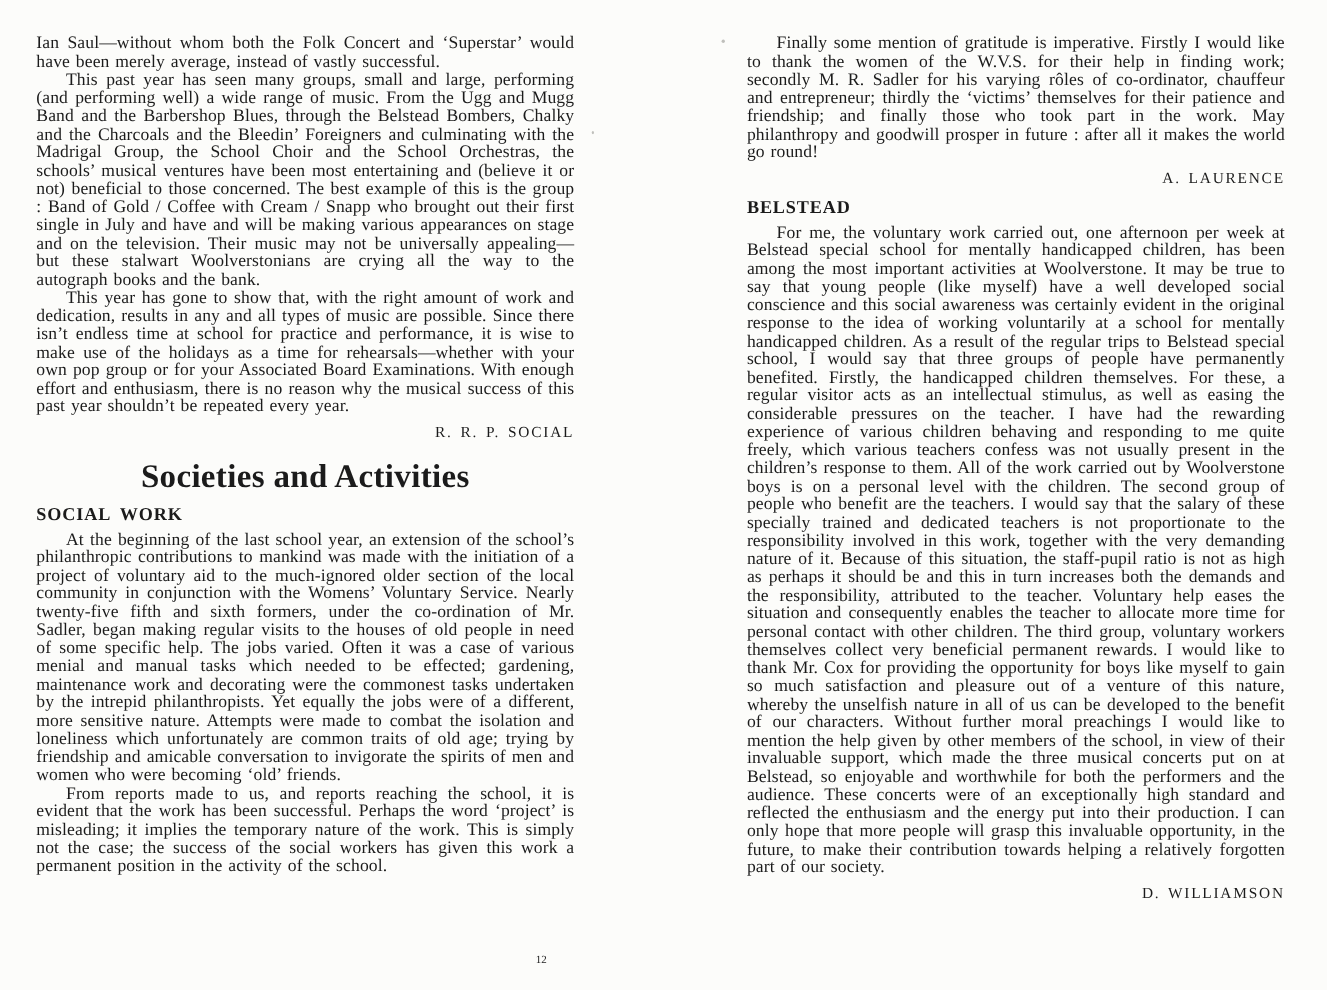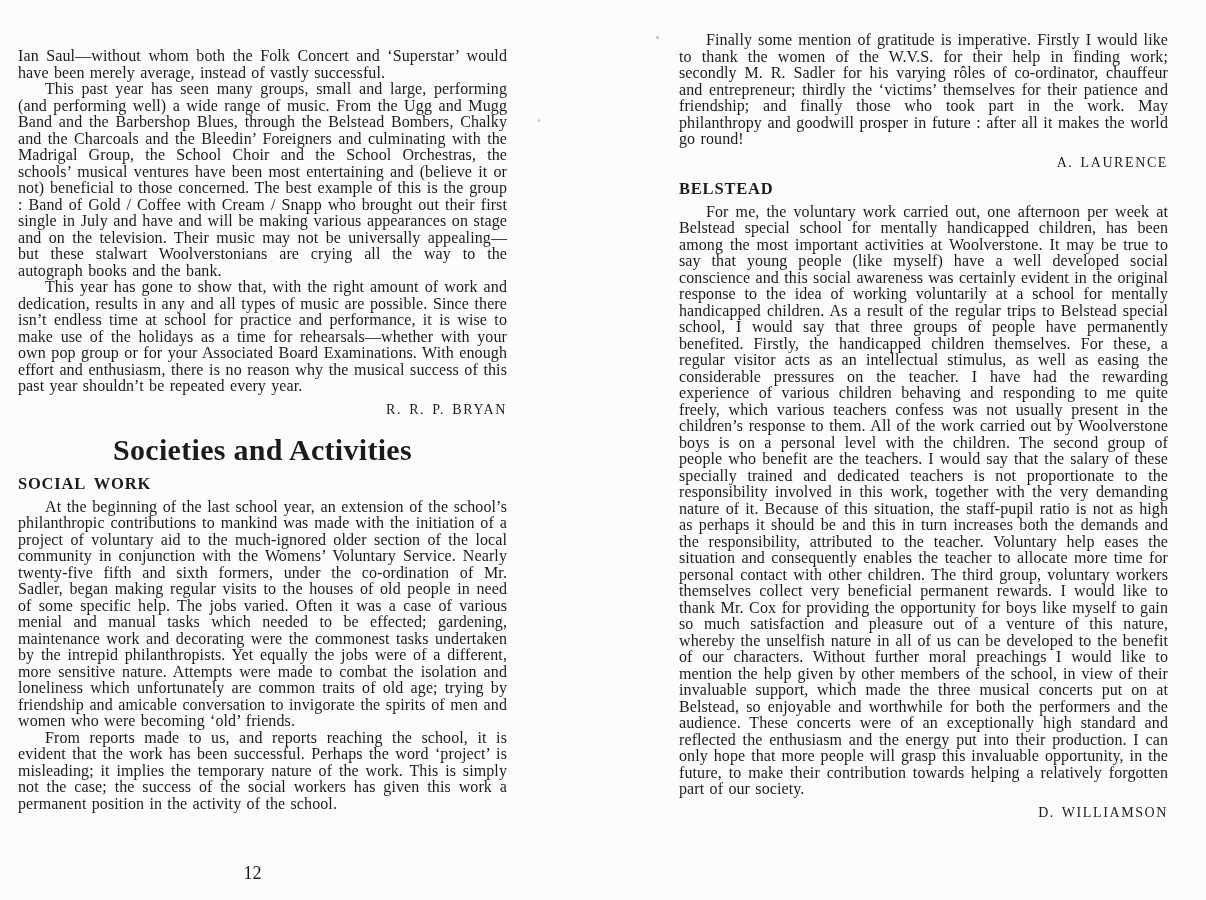--- a/index.html
+++ b/index.html
@@ -15,21 +15,21 @@
     width: 1206px;
     height: 900px;
     font-family: "Liberation Serif", "DejaVu Serif", serif;
     color: #1b1b1b;
   }
   .page-column {
     position: absolute;
     top: 32px;
     width: 489px;
   }
-  .page-column.left  { left: 18px; margin-top: 16px;  }
+  .page-column.left  { left: 33px;  }
   .page-column.right { left: 679px; }
 
   p.body {
     margin: 0;
     font-size: 16px;
     line-height: 16.5px;
     text-align: justify;
     letter-spacing: 0.1px;
     word-spacing: 1.2px;
     hyphens: auto;
@@ -61,22 +61,22 @@
     letter-spacing: 0.8px;
     word-spacing: 4px;
     text-align: left;
   }
   .subheading.belstead { }
 
   .page-number {
     position: absolute;
     top: 864px;
     width: 489px;
-    text-align: center;
-    font-size: 18px;
+    text-align: right;
+    font-size: 10px;
     line-height: 18px;
   }
   .page-number.pn-left  { left: 8px;   }
   .page-number.pn-right { left: 679px; }
 
   .speck {
     position: absolute;
     border-radius: 50%;
     background: #8d8d86;
     opacity: 0.55;
@@ -86,21 +86,21 @@
 </style>
 </head>
 <body>
 
 <div class="spread">
 
   <section class="page-column left">
     <p class="body">Ian Saul—without whom both the Folk Concert and ‘Superstar’ would have been merely average, instead of vastly successful.</p>
     <p class="body indent">This past year has seen many groups, small and large, performing (and performing well) a wide range of music. From the Ugg and Mugg Band and the Barbershop Blues, through the Belstead Bombers, Chalky and the Charcoals and the Bleedin’ Foreigners and culminating with the Madrigal Group, the School Choir and the School Orchestras, the schools’ musical ventures have been most entertaining and (believe it or not) beneficial to those concerned. The best example of this is the group : Band of Gold / Coffee with Cream / Snapp who brought out their first single in July and have and will be making various appearances on stage and on the television. Their music may not be universally appealing—but these stalwart Woolverstonians are crying all the way to the autograph books and the bank.</p>
     <p class="body indent">This year has gone to show that, with the right amount of work and dedication, results in any and all types of music are possible. Since there isn’t endless time at school for practice and performance, it is wise to make use of the holidays as a time for rehearsals—whether with your own pop group or for your Associated Board Examinations. With enough effort and enthusiasm, there is no reason why the musical success of this past year shouldn’t be repeated every year.</p>
-    <p class="signature">R. R. P. BRYAN</p>
+    <p class="signature">R. R. P. SOCIAL</p>
     <h1 class="section-title">Societies and Activities</h1>
     <h2 class="subheading">SOCIAL WORK</h2>
     <p class="body indent">At the beginning of the last school year, an extension of the school’s philanthropic contributions to mankind was made with the initiation of a project of voluntary aid to the much-ignored older section of the local community in conjunction with the Womens’ Voluntary Service. Nearly twenty-five fifth and sixth formers, under the co-ordination of Mr. Sadler, began making regular visits to the houses of old people in need of some specific help. The jobs varied. Often it was a case of various menial and manual tasks which needed to be effected; gardening, maintenance work and decorating were the commonest tasks undertaken by the intrepid philanthropists. Yet equally the jobs were of a different, more sensitive nature. Attempts were made to combat the isolation and loneliness which unfortunately are common traits of old age; trying by friendship and amicable conversation to invigorate the spirits of men and women who were becoming ‘old’ friends.</p>
     <p class="body indent">From reports made to us, and reports reaching the school, it is evident that the work has been successful. Perhaps the word ‘project’ is misleading; it implies the temporary nature of the work. This is simply not the case; the success of the social workers has given this work a permanent position in the activity of the school.</p>
   </section>
 
   <section class="page-column right">
     <p class="body indent">Finally some mention of gratitude is imperative. Firstly I would like to thank the women of the W.V.S. for their help in finding work; secondly M. R. Sadler for his varying rôles of co-ordinator, chauffeur and entrepreneur; thirdly the ‘victims’ themselves for their patience and friendship; and finally those who took part in the work. May philanthropy and goodwill prosper in future : after all it makes the world go round!</p>
     <p class="signature">A. LAURENCE</p>
     <h2 class="subheading belstead">BELSTEAD</h2>

